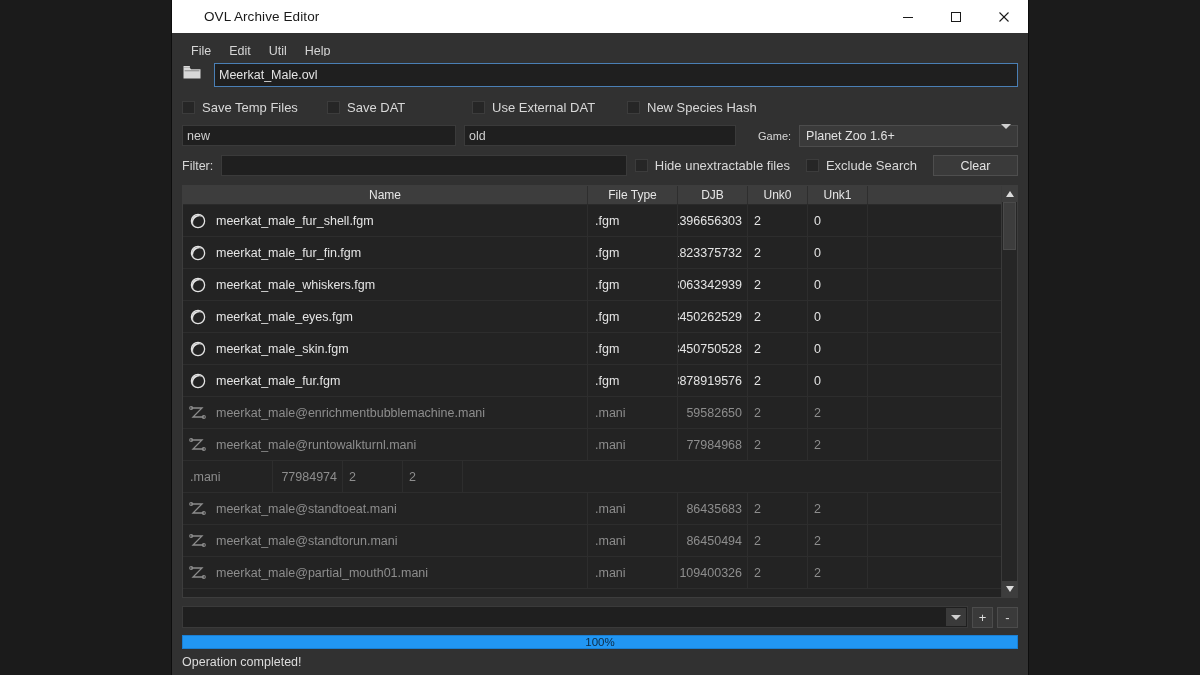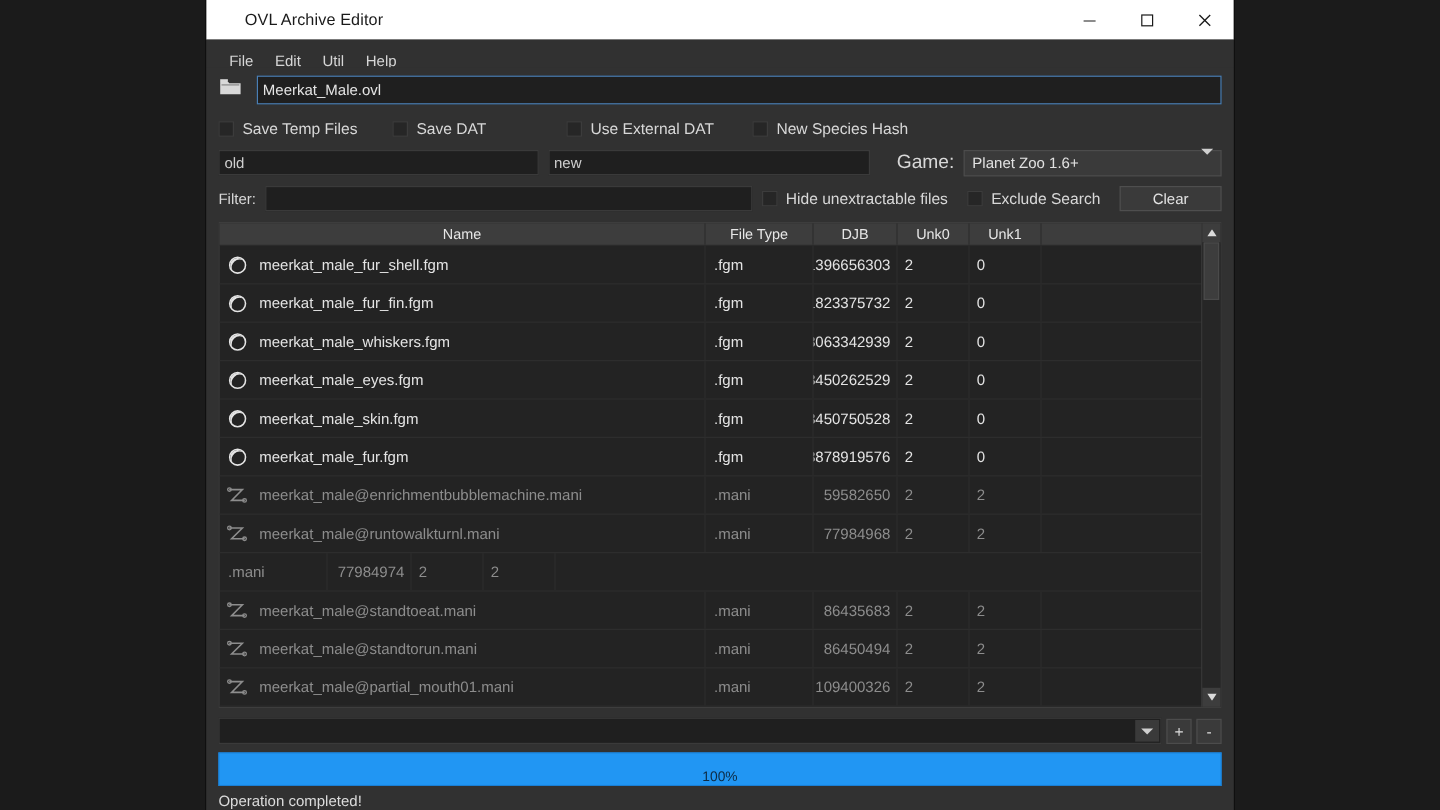--- a/index.html
+++ b/index.html
@@ -89,21 +89,21 @@
   
   .on-row { display: flex; align-items: center; height: 25px; margin-top: 3px; gap: 8px; }
   .txt-input {
     height: 21px; background: #1f1f1f;
     border: 1px solid #3a3a3a; color: #cfcfcf;
     font-size: 12.5px; padding: 0 4px; line-height: 19px;
     outline: none; font-family: "Liberation Sans", sans-serif;
   }
   #old-field { width: 276px; }
   #new-field { width: 278px; }
-  .game-label { font-size: 16px; color: #d8d8d8; margin-left: 14px; }
+  .game-label { font-size: 11px; color: #d8d8d8; margin-left: 14px; }
   .combo {
     width: 222px; height: 22px;
     background: #3a3a3a;
     border: 1px solid #4c4c4c;
     display: flex; align-items: center;
     padding: 0 6px;
     font-size: 12.5px; color: #e2e2e2;
     position: relative;
   }
   .combo .caret { margin-left: auto; }
@@ -204,25 +204,25 @@
   }
   .sq-btn {
     width: 21px; height: 21px; flex: 0 0 21px;
     background: #3a3a3a; border: 1px solid #4c4c4c;
     color: #dcdcdc; font-size: 13px;
     display: flex; align-items: center; justify-content: center;
     line-height: 1;
   }
 
   .progress-outer {
-    height: 28px; margin-top: 5px;
+    height: 14px; margin-top: 5px;
     background: #2196f3;
     border: 1px solid #1a7fd4;
     position: relative;
-    display: flex; align-items: flex-end; justify-content: center;
+    display: flex; align-items: flex-start; justify-content: center;
   }
   .progress-fill {
     position: absolute; left: 0; top: 0; bottom: 0;
     background: #2196f3;
   }
   .progress-text {
     position: relative; z-index: 2;
     font-size: 11.5px; color: #0d2b45;
   }
   .status-bar {
@@ -299,22 +299,22 @@
           <span class="cbox"></span>
           <span class="cb-label">Use External DAT</span>
         </div>
         <div class="cb-wrap">
           <span class="cbox"></span>
           <span class="cb-label">New Species Hash</span>
         </div>
       </div>
 
       <div class="on-row">
+        <input id="new-field" class="txt-input" type="text" value="new" style="">
         <input id="old-field" class="txt-input" type="text" value="old" style="">
-        <input id="new-field" class="txt-input" type="text" value="new" style="">
         <span class="game-label">Game:</span>
         <div class="combo">
           <span>Planet Zoo 1.6+</span>
           <span class="caret">
             <span class="caret-tri"></span>
           </span>
         </div>
       </div>
 
       <div class="filter-row">

